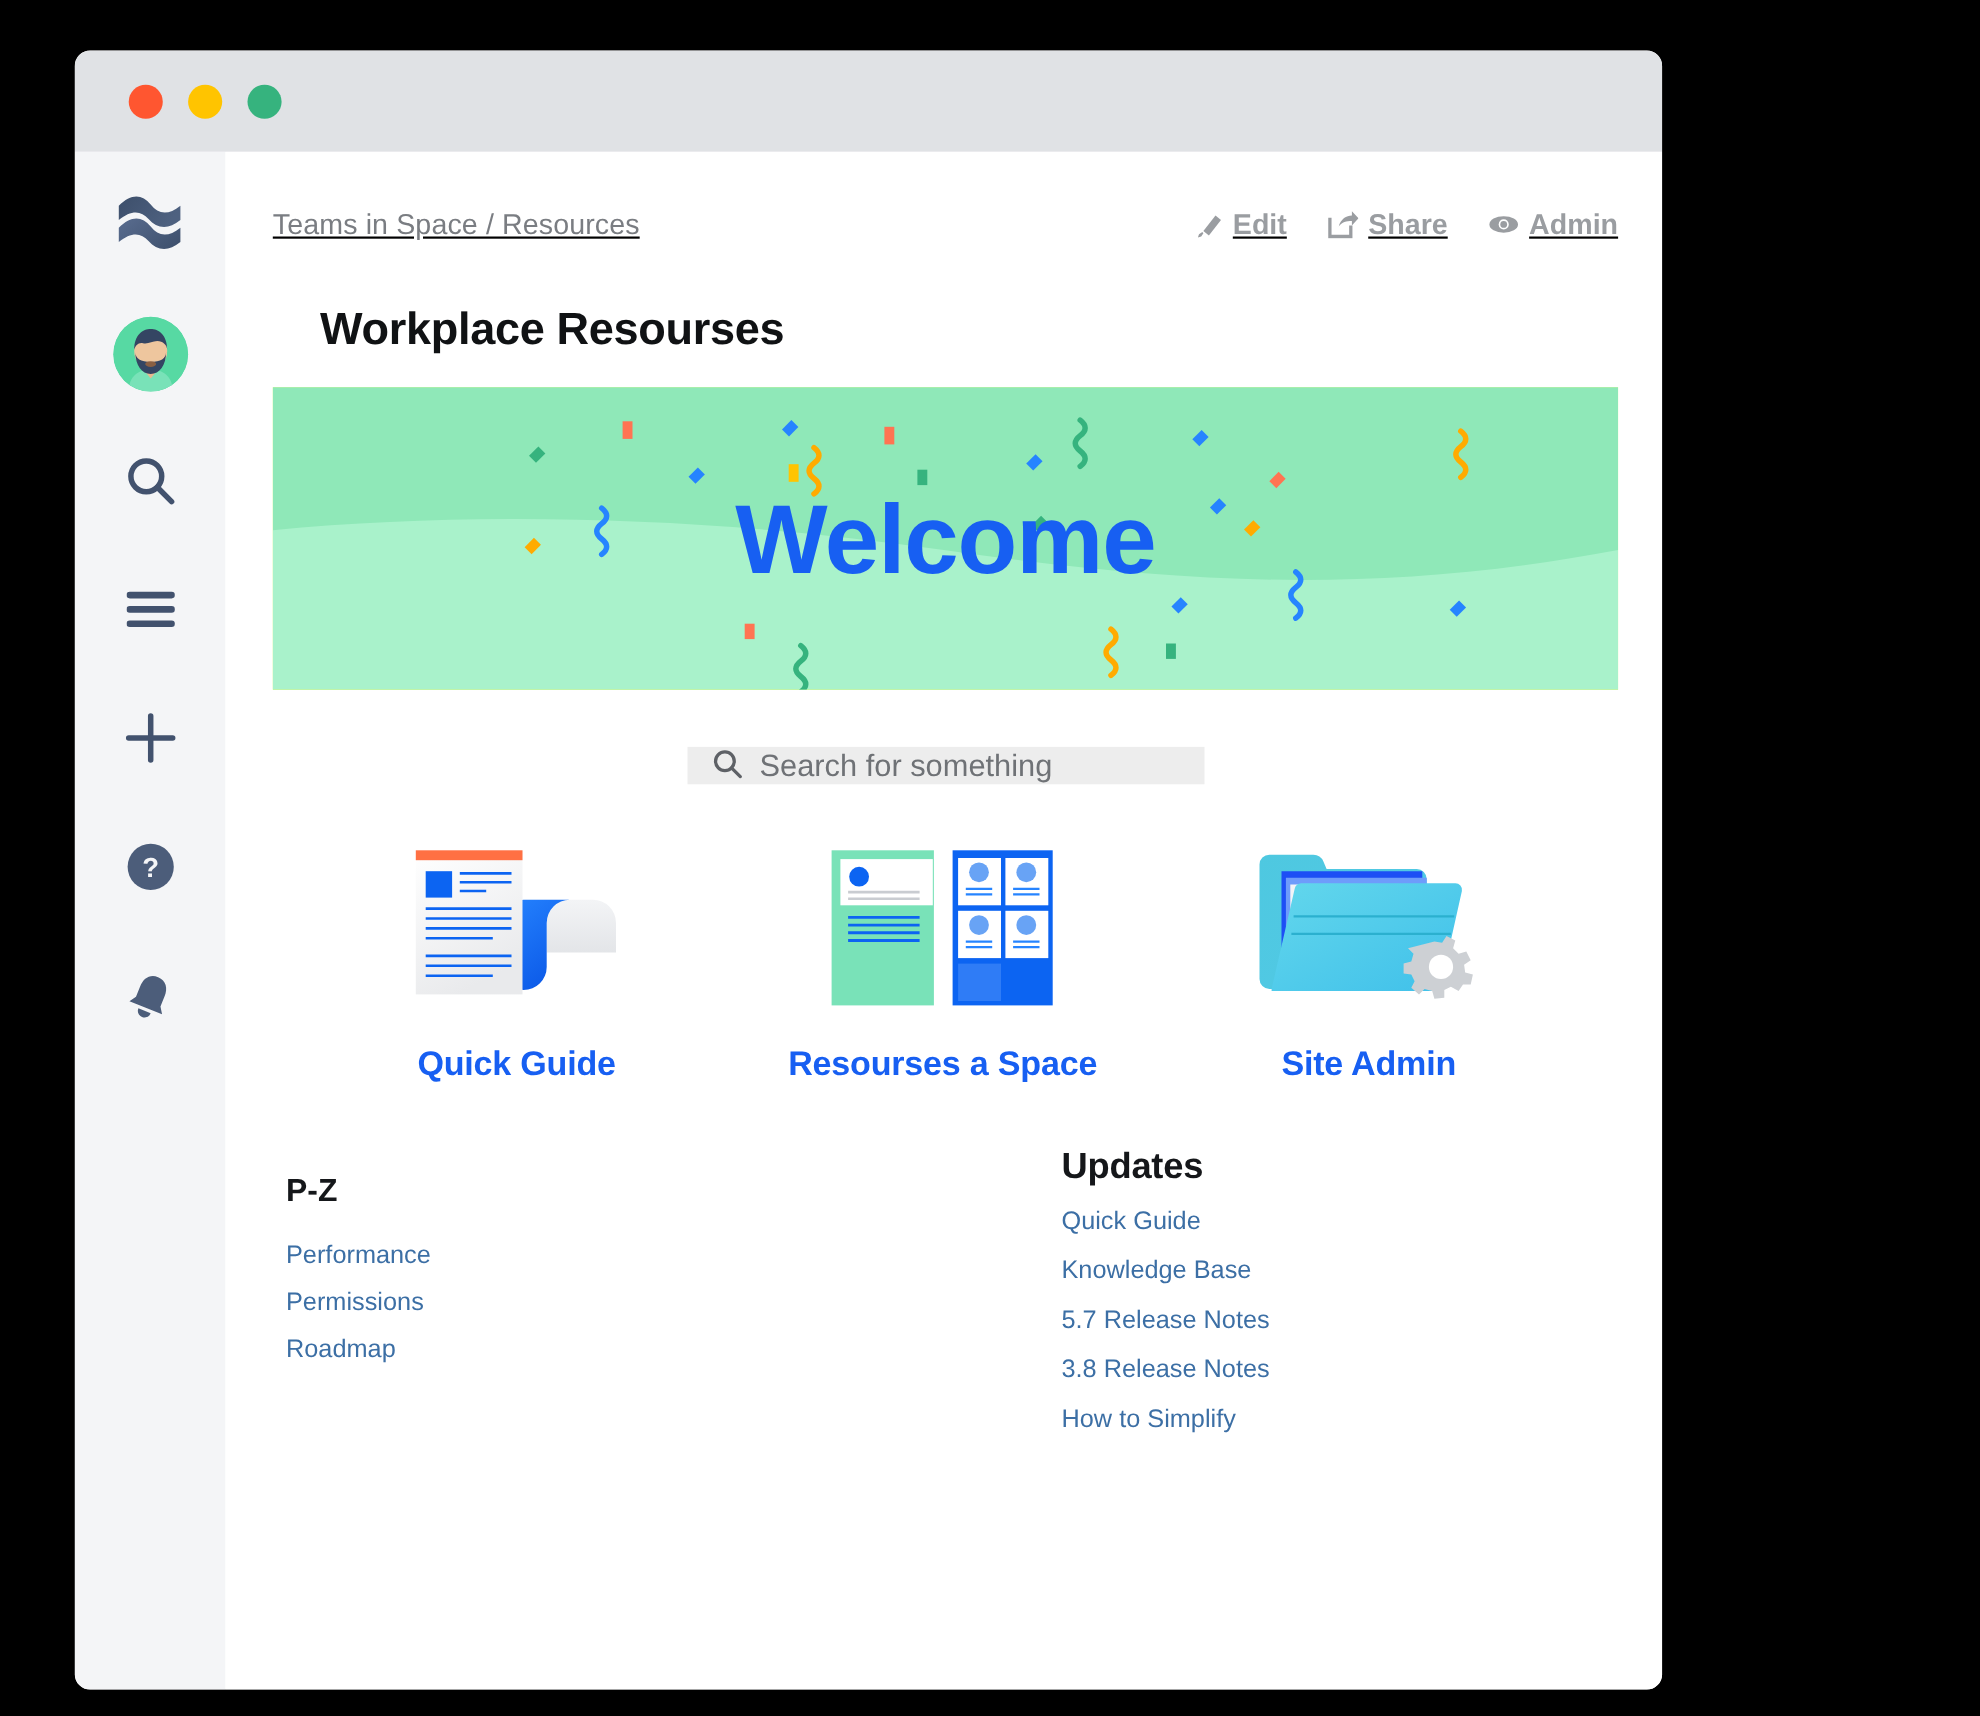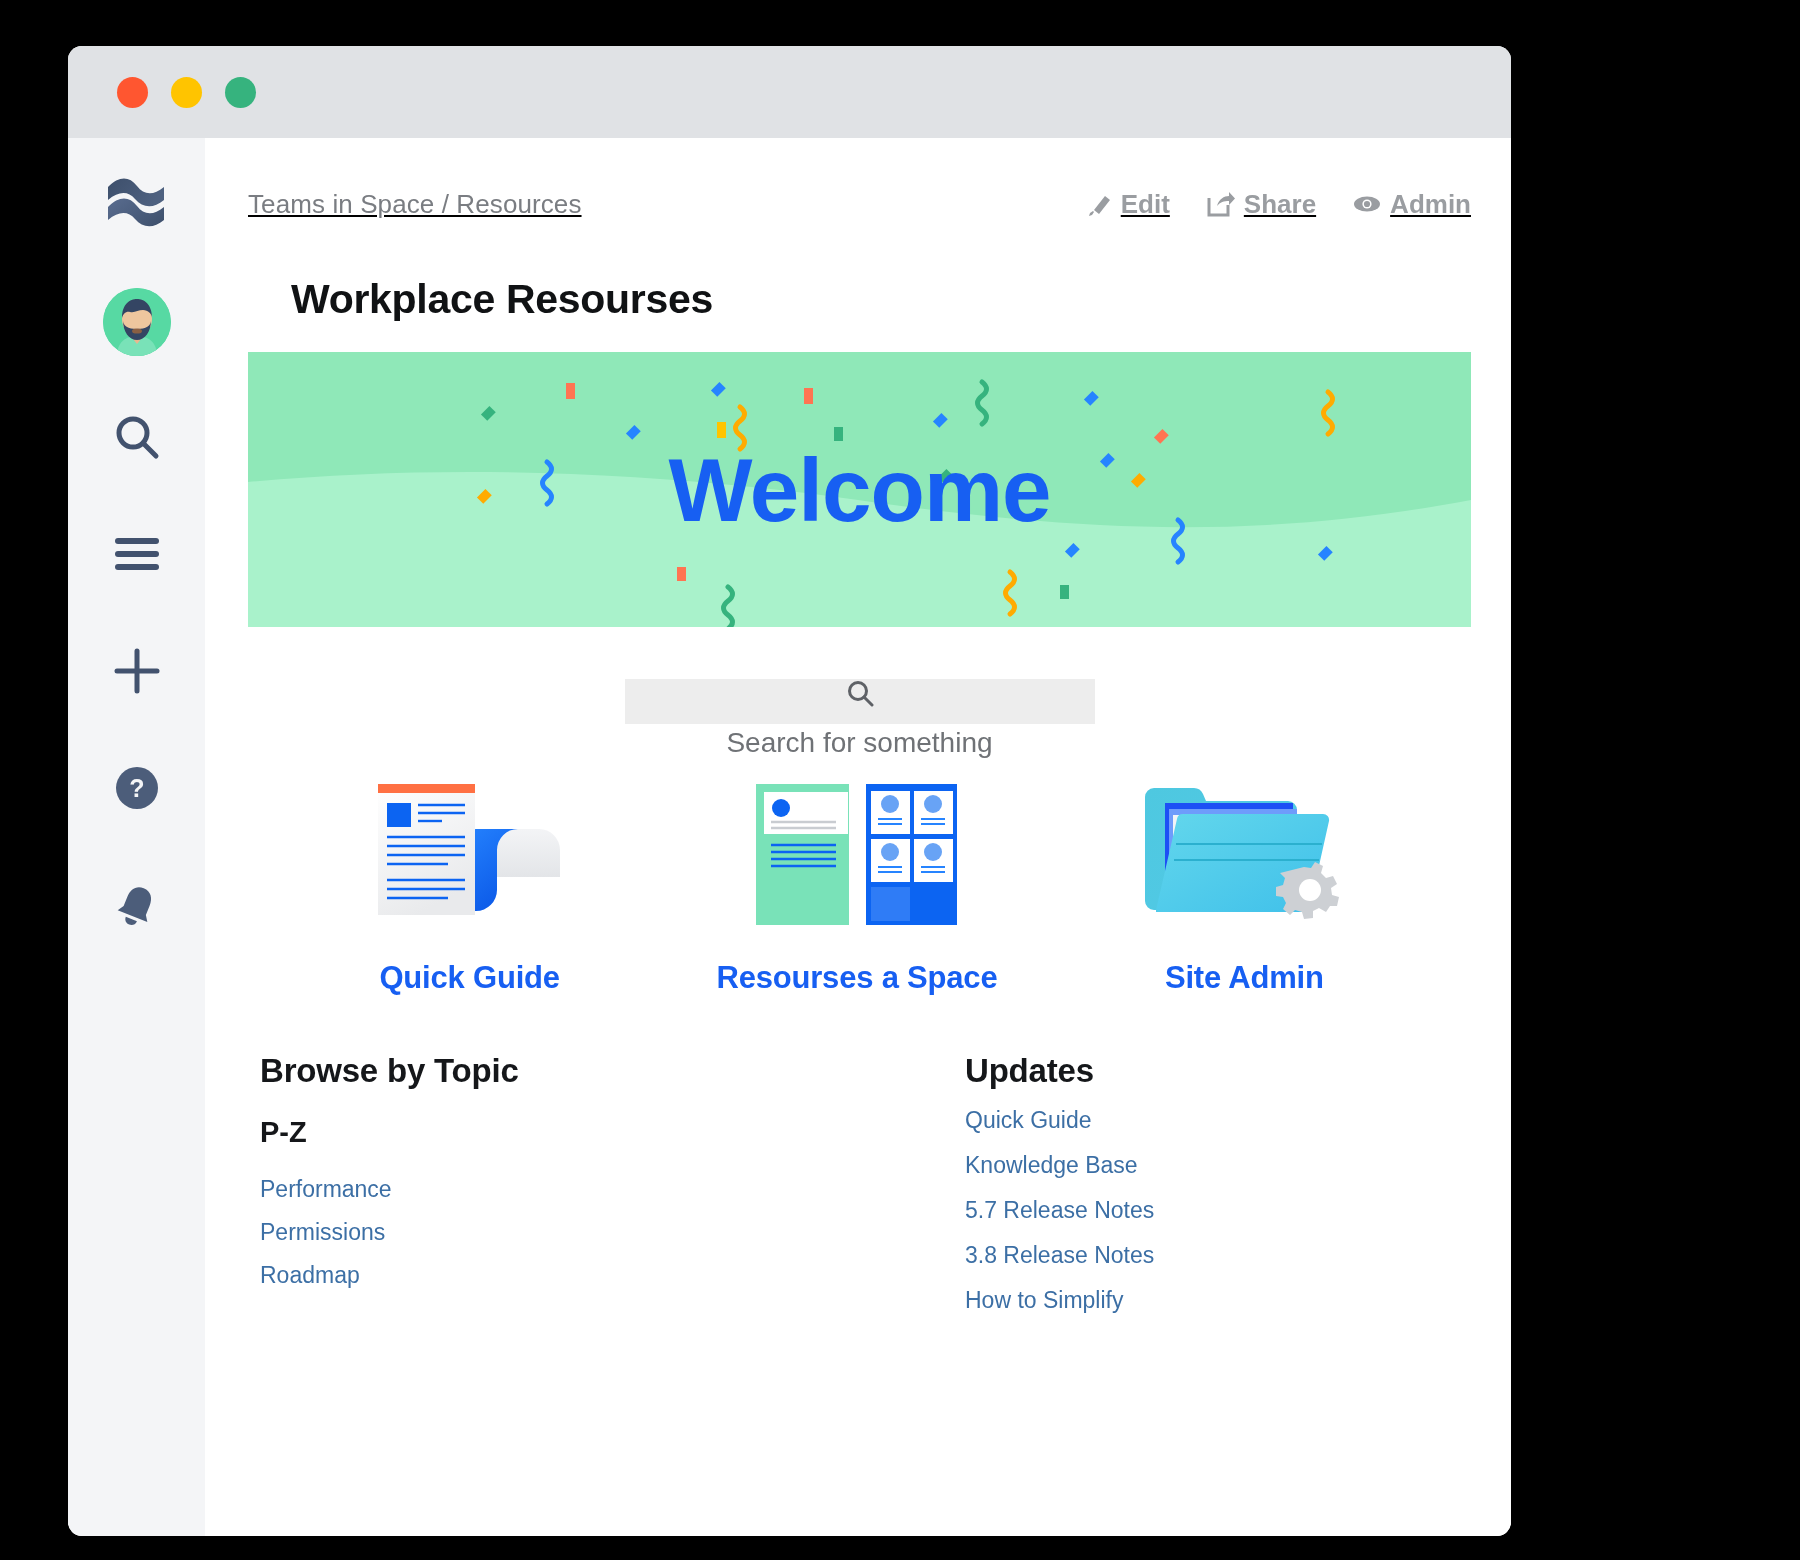--- a/index.html
+++ b/index.html
@@ -119,28 +119,27 @@
     font-size: 89px;
     font-weight: bold;
     color: #175ff2;
     letter-spacing: -1px;
     line-height: 1;
   }
 
   
   .search-wrap { display: flex; justify-content: center; margin-top: 52px; }
   .search-box {
-    width: 470px; height: 45px;
+    width: 470px; height: 34px;
     background: #ededed;
     display: flex;
     align-items: center;
     padding: 0 22px;
     gap: 16px;
     cursor: text;
-    flex-direction: column;
   }
   .search-placeholder {
     font-size: 28px;
     color: #6f7276;
   }
 
   
   .cards {
     display: flex;
     margin-top: 48px;
@@ -499,21 +498,20 @@
             </svg>
           </div>
           <div class="card-label">Site Admin</div>
         </div>
 
       </div>
 
       <div class="lower">
 
         <div class="lower-left">
-          <div class="sec-title">Browse by Topic</div>
           <div class="alpha-row">
             <div class="alpha-col">
               <div class="alpha-head">P-Z</div>
               <span class="link">Performance</span>
               <span class="link">Permissions</span>
               <span class="link">Roadmap</span>
             </div>
           </div>
         </div>
 

